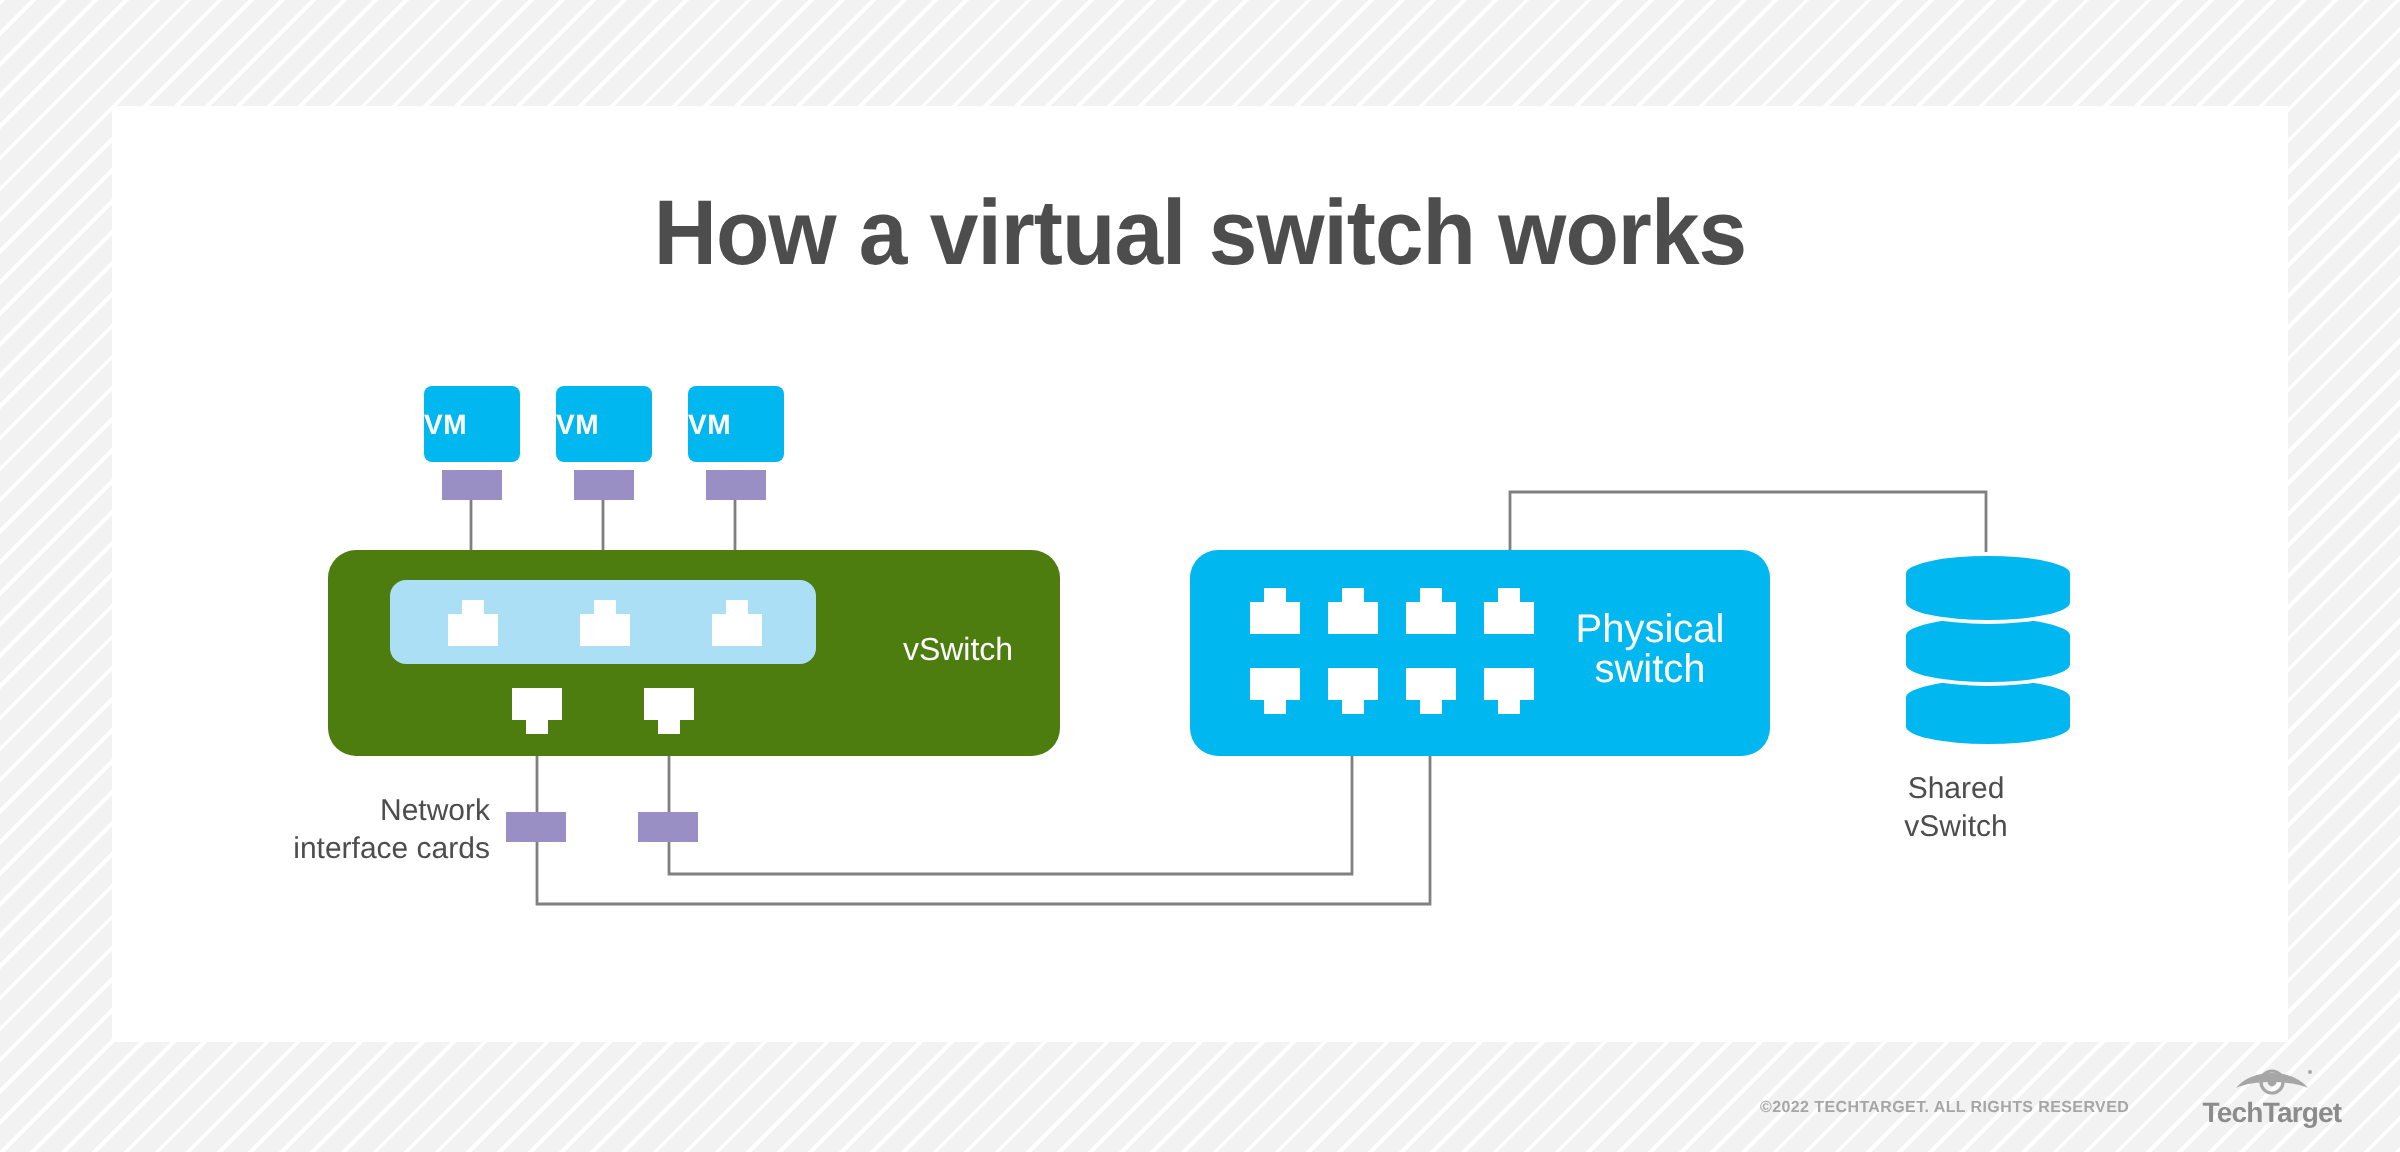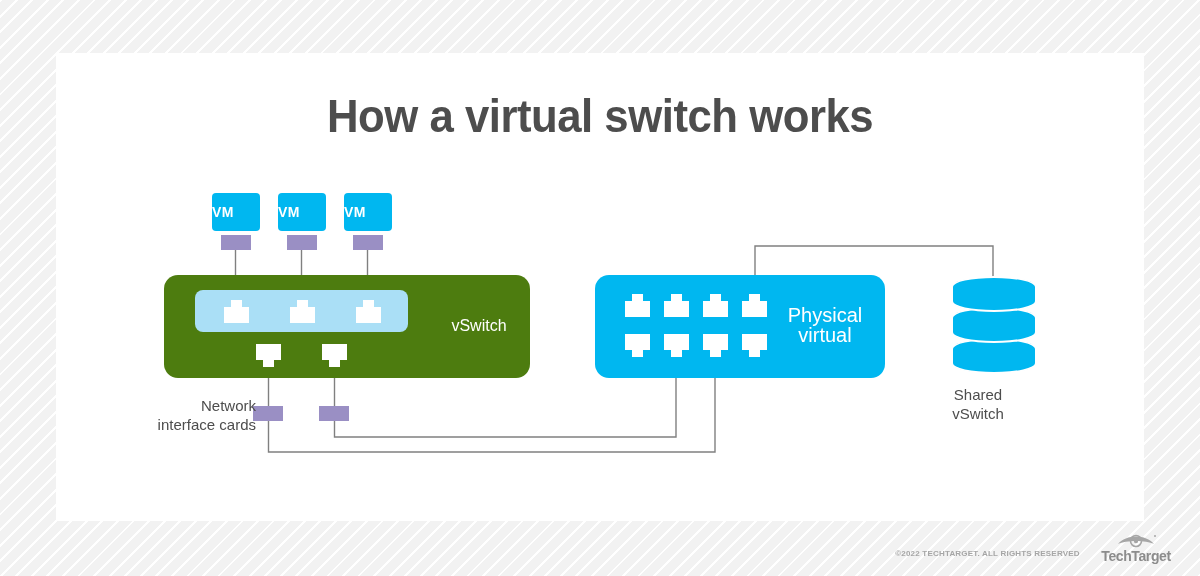--- a/index.html
+++ b/index.html
@@ -174,36 +174,36 @@
     top: 385px;
     width: 120px;
     text-align: center;
     color: #4d4d4d;
     font-size: 15px;
     line-height: 19px;
   }
 
   .nic-label {
     position: absolute;
-    left: 111px;
+    left: 100px;
     top: 396px;
     width: 145px;
     text-align: right;
     color: #4d4d4d;
     font-size: 15px;
     line-height: 19px;
   }
 
   
   .footer-copy {
     position: absolute;
     left: 880px;
     top: 549px;
     width: 215px;
-    text-align: center;
+    text-align: left;
     font-size: 8px;
     font-weight: bold;
     letter-spacing: 0.2px;
     color: #a6a6a6;
   }
   .logo {
     position: absolute;
     left: 1100px;
     top: 532px;
     width: 72px;
@@ -317,21 +317,21 @@
     <div class="port down" style="left:108px; top:59px;">
       <div class="body"></div>
         <div class="tab"></div>
     </div>
     <div class="port down" style="left:147px; top:59px;">
       <div class="body"></div>
         <div class="tab"></div>
     </div>
     <div class="pswitch-label">
       <div>Physical</div>
-      <div>virtual</div>
+      <div>switch</div>
     </div>
   </div>
 
   <div class="nic" style="left:253px; top:406px;"></div>
   <div class="nic" style="left:319px; top:406px;"></div>
 
   <div class="nic-label">
     <div>Network</div>
     <div>interface cards</div>
   </div>

